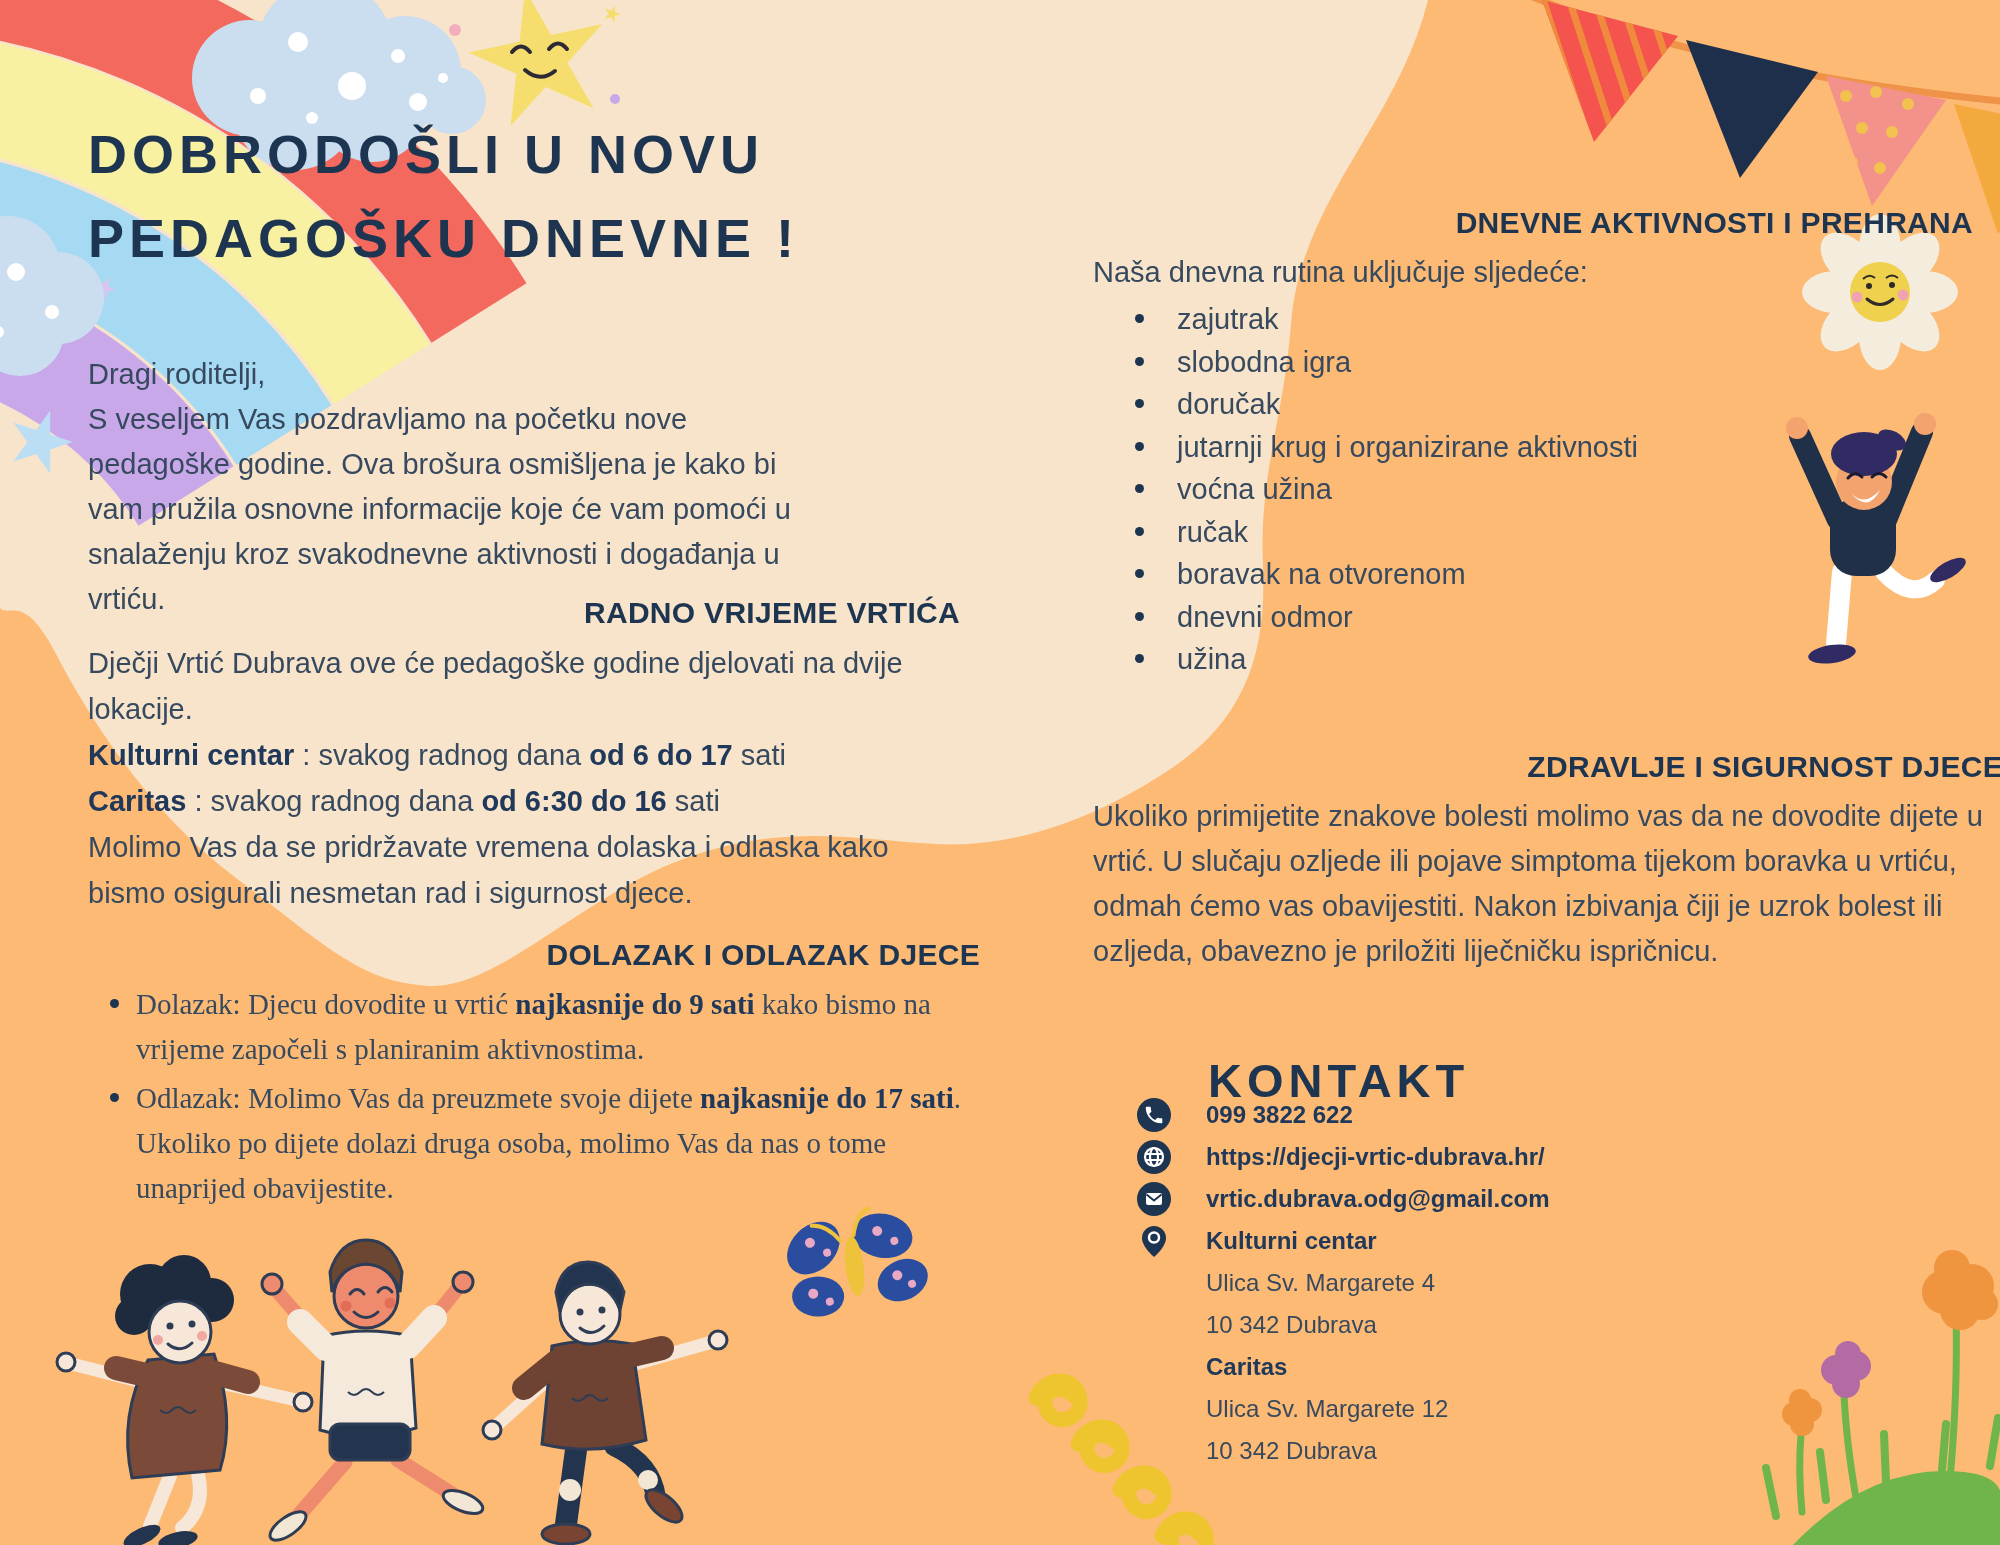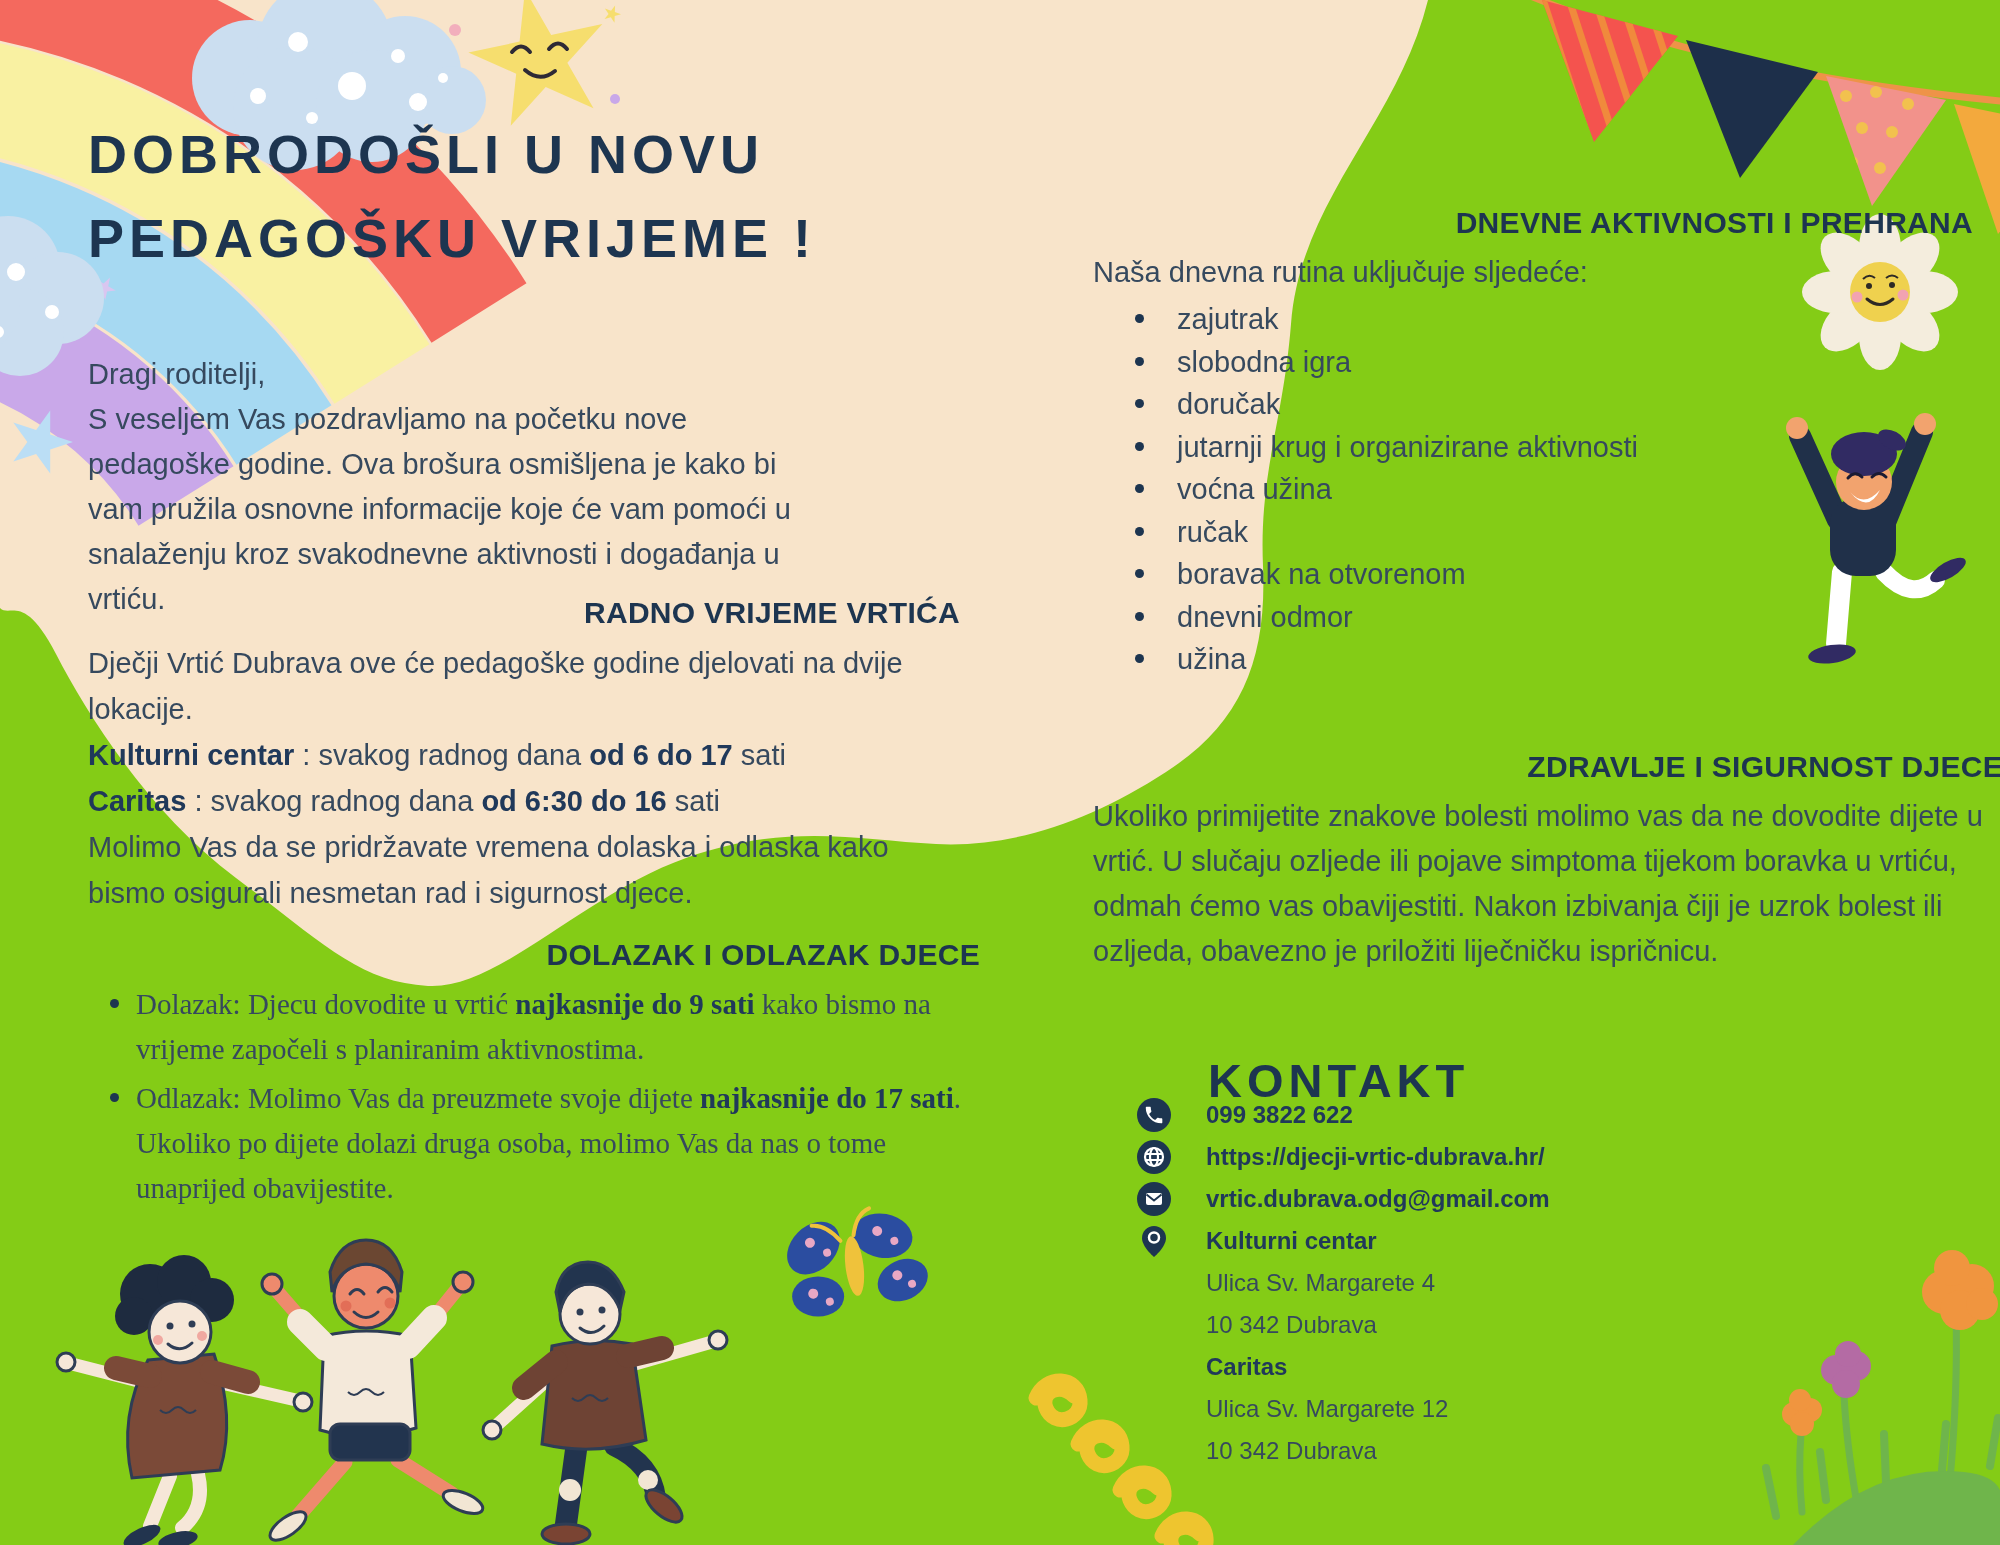--- a/index.html
+++ b/index.html
@@ -1,16 +1,16 @@
 <!DOCTYPE html>
 <html lang="hr"><head>
 <meta charset="utf-8">
 <style>
   html,body{margin:0;padding:0;background:#ffffff;}
-  .canvas{position:relative;width:2000px;height:1545px;overflow:hidden;background:#84cc16;
+  .canvas{position:relative;width:2000px;height:1545px;overflow:hidden;background:#fdba74;
           font-family:"Liberation Sans", sans-serif;color:#36495e;}
   svg.layer{position:absolute;left:0;top:0;width:2000px;height:1545px;pointer-events:none;}
   .bg{z-index:0;}
   .deco{z-index:1;}
   .txt{position:absolute;z-index:2;}
   
   .title{left:88px;top:112px;font-size:54px;font-weight:bold;letter-spacing:5px;
          line-height:84px;color:#1d3550;white-space:nowrap;}
   
   .sec{font-size:29px;line-height:45px;}
@@ -301,21 +301,21 @@
           <circle cx="1972" cy="1286" r="22"></circle>
           <circle cx="1960" cy="1310" r="20"></circle>
         <circle cx="1952" cy="1268" r="18"></circle>
           <circle cx="1982" cy="1304" r="16"></circle>
       </g>
     </g>
   </svg>
 
   <header class="txt title">
     <div>DOBRODOŠLI U NOVU</div>
-    <div>PEDAGOŠKU VRIJEME !</div>
+    <div>PEDAGOŠKU DNEVNE !</div>
   </header>
 
   <section class="txt sec intro">
     <p>Dragi roditelji,</p>
     <p>S veseljem Vas pozdravljamo na početku nove pedagoške godine. Ova brošura osmišljena je kako bi vam pružila osnovne informacije koje će vam pomoći u snalaženju kroz svakodnevne aktivnosti i događanja u vrtiću.</p>
   </section>
 
   <section class="txt sec hours">
     <h3>RADNO VRIJEME VRTIĆA</h3>
     <p>Dječji Vrtić Dubrava ove će pedagoške godine djelovati na dvije lokacije.</p>

